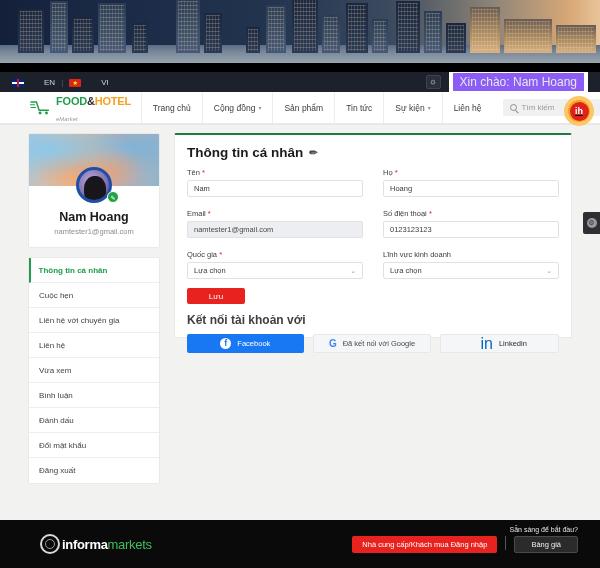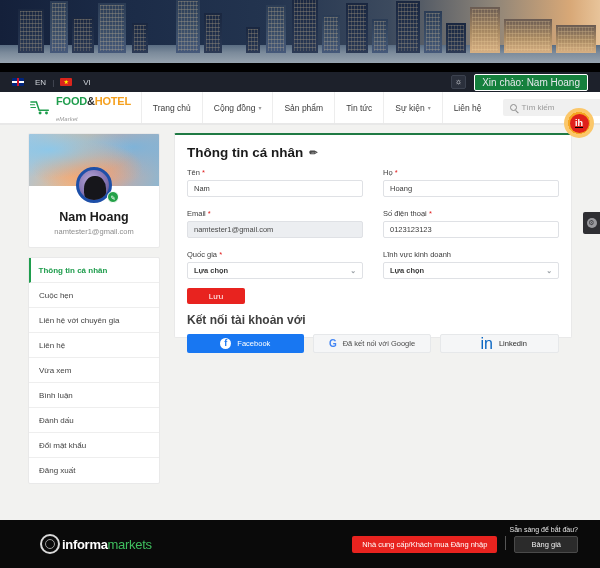--- a/index.html
+++ b/index.html
@@ -41,42 +41,42 @@
   }
   .hero .bar-bottom{
     position:absolute;left:0;bottom:0;width:100%;height:9px;background:#000;
   }
 
   
   .langbar {
     height: 20px; background: #1d212b; display: flex; align-items: center;
     padding: 0 12px; color: #cfd3da; font-size: 8px;
   }
-  .lang-item { display: flex; align-items: flex-start; gap: 11px; }
+  .lang-item { display: flex; align-items: flex-end; gap: 20px; }
   .flag { width: 12px; height: 8px; display:inline-block; border-radius:1px; position:relative; overflow:hidden; }
   .flag-uk { background:#00247d; }
   .flag-uk::before{content:"";position:absolute;inset:0;
     background:
       linear-gradient(to bottom, transparent 42%, #fff 42% 58%, transparent 58%),
       linear-gradient(to right, transparent 42%, #fff 42% 58%, transparent 58%);}
   .flag-uk::after{content:"";position:absolute;inset:0;
     background:
       linear-gradient(to bottom, transparent 45%, #cf142b 45% 55%, transparent 55%),
       linear-gradient(to right, transparent 45%, #cf142b 45% 55%, transparent 55%);}
   .flag-vn { background:#da251d; display:flex;align-items:center;justify-content:center;color:#ff0;font-size:6px;line-height:1; }
   .lang-sep { color:#555a66; margin: 0 6px; }
   .langbar .spacer { flex: 1; }
   .bell-btn {
     width: 15px; height: 14px; background: #2b303c; border: 1px solid #3c424f;
     border-radius: 2px; display:flex;align-items:center;justify-content:center;
     color:#e4e6ea; font-size:8px; line-height:1;
   }
   .greet-btn {
-    margin-left: 8px; background: #15803d; border:1px solid #ffffff; color: #e6e8ec;
-    font-size: 10px; padding: 2px 7px; border-radius: 2px; white-space: nowrap;
+    margin-left: 8px; background: #8b5cf6; border:4px solid #ffffff; color: #e6e8ec;
+    font-size: 12px; padding: 2px 7px; border-radius: 2px; white-space: nowrap;
   }
 
   
   .header {
     height: 33px; background: #fff; display: flex; align-items: stretch;
     border-bottom: 2px solid #e8e8e8; position: relative;
   }
   .logo-wrap { display:flex; align-items:center; padding-left: 30px; padding-right: 10px; gap:4px; }
   .cart-ico { width: 22px; height: 15px; position: relative; flex: none; }
   .logo-text { line-height: 1; }
@@ -93,21 +93,21 @@
   .nav-item:last-of-type { border-right: 1px solid #ededed; }
   .caret { font-size:6px; color:#9a9a9a; }
   .search-box {
     margin: auto 0; margin-left: 10px; height: 17px; width: 110px; background: #f0f0f0;
     border-radius: 2px; display: flex; align-items: center; gap: 5px; padding: 0 7px;
     color: #9a9a9a; font-size: 8px;
   }
   .mag { width: 7px;height:7px;border:1.1px solid #8c8c8c;border-radius:50%;position:relative;flex:none;}
   .mag::after{content:"";position:absolute;right:-3px;bottom:-2px;width:3.5px;height:1.1px;background:#8c8c8c;transform:rotate(45deg);}
   .badge-circle{
-    position:absolute; right: 6px; top: 16px; width: 30px; height: 30px; border-radius: 50%;
+    position:absolute; right: 6px; top: 4px; width: 30px; height: 30px; border-radius: 50%;
     background: radial-gradient(circle at 50% 50%, #f5a623 0 52%, #fbc76a 52% 100%);
     display:flex;align-items:center;justify-content:center;text-decoration:underline;
   }
   .badge-inner{
     width: 19px;height:19px;border-radius:50%;background:#e0201b;
     display:flex;align-items:center;justify-content:center;color:#fff;font-size:9px;font-weight:800;
   }
 
   
   .content { display: flex; padding: 8px 28px 0 28px; gap: 14px; height: 430px; }
@@ -157,21 +157,21 @@
   .field label { display:block; font-size: 7.5px; color:#3b3b3b; margin-bottom: 3px; }
   .req { color:#e02020; }
   .field input, .field .sel {
     width: 100%; height: 17px; border:1px solid #dfe1e5; border-radius: 2px;
     font-size: 7.5px; color:#3b3b3b; padding: 0 6px; background:#fff;
     font-family:"Liberation Sans",sans-serif;
     display:flex; align-items:center;
   }
   .field input { line-height: 15px; }
   .field input.readonly { background:#eceef1; color:#4a4a4a; }
-  .sel { justify-content: space-between; color:#5a5a5a;font-weight:bold; }
+  .sel { justify-content: space-between; color:#5a5a5a; }
   .sel .chev { font-size: 7px; color:#9aa0a6; }
   .save-btn {
     margin-top: 9px; background:#e8231f; color:#fff; font-size: 8px; border:none;
     border-radius: 2px; width: 58px; height: 16px; font-family:"Liberation Sans",sans-serif;
   }
   .connect-title { font-size: 12px; font-weight: 700; color:#404040; margin-top: 9px; }
   .social-row { display:flex; gap: 9px; margin-top: 7px; }
   .soc {
     flex:1; height: 19px; border-radius: 2px; display:flex; align-items:center;
     justify-content:center; gap: 6px; font-size: 7.5px;

